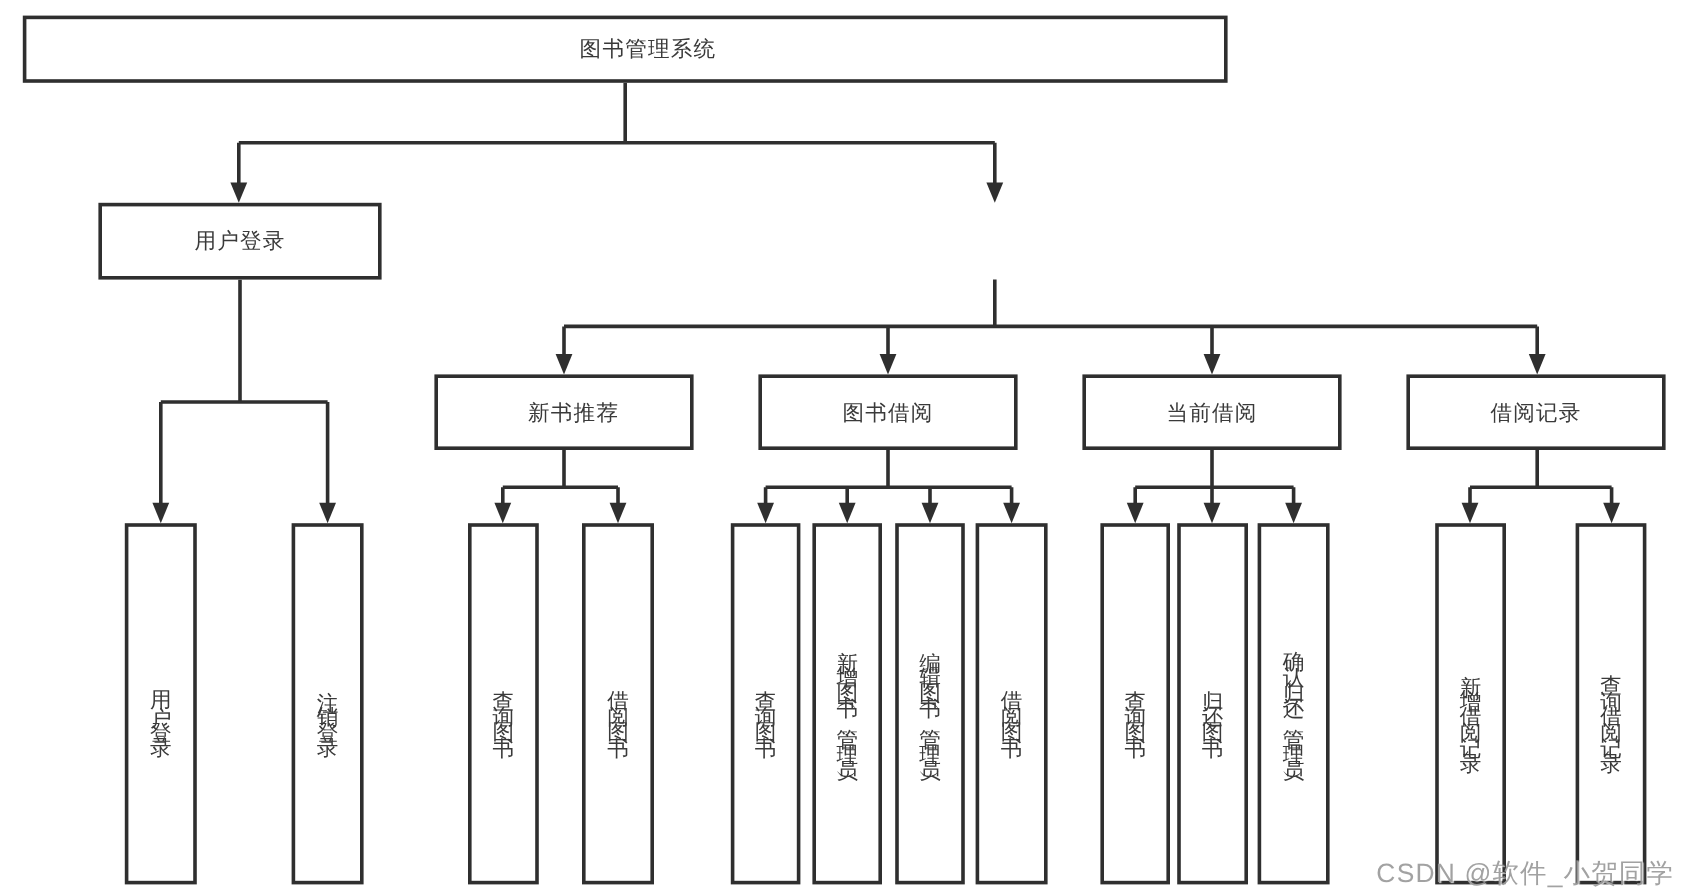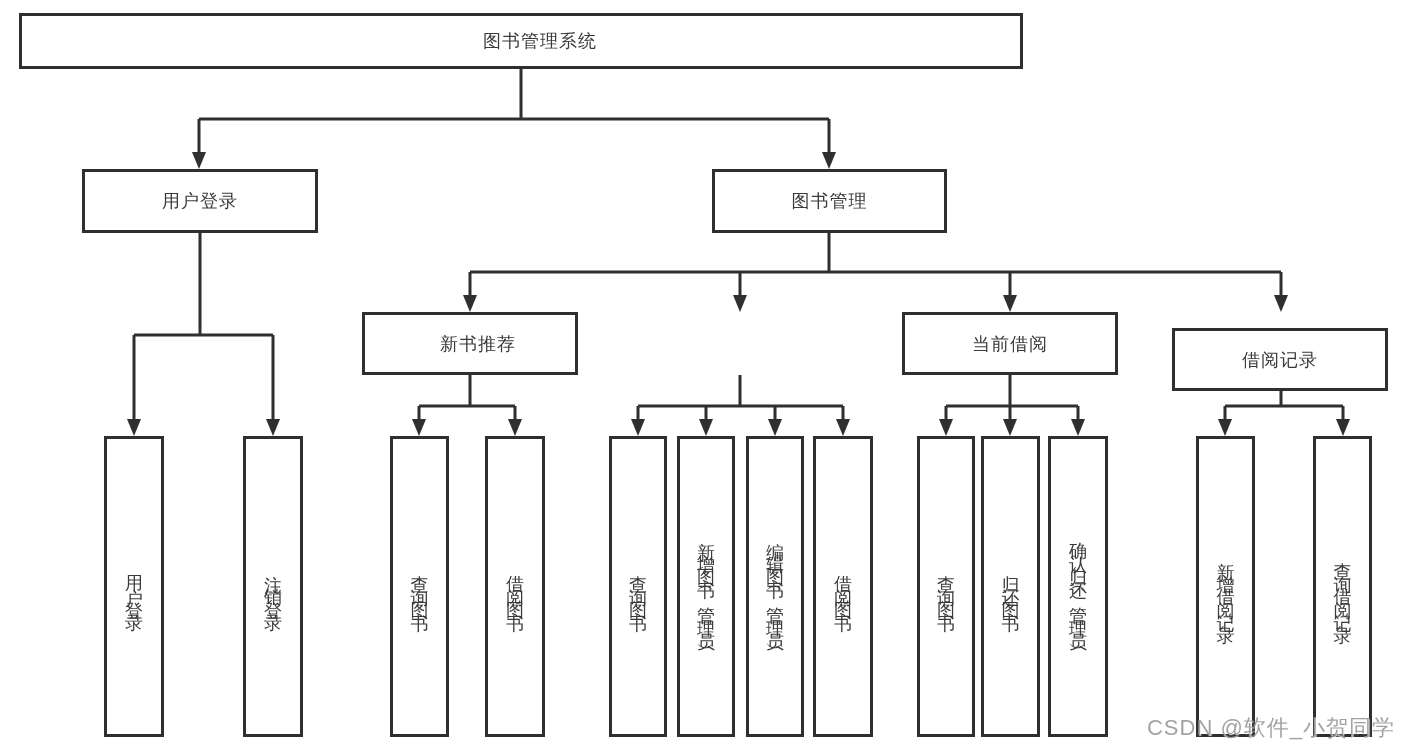--- a/index.html
+++ b/index.html
@@ -58,21 +58,21 @@
     letter-spacing: 1px;
     margin-left: 23px;
   }
   
   #node-root            { left: 19px;   top: 13px;  width: 1004px; height: 56px; padding-left: 38px; }
   #node-user-login      { left: 82px;   top: 169px; width: 236px;  height: 64px; }
   #node-book-management { left: 712px;  top: 169px; width: 235px;  height: 64px; }
   #node-new-book-rec    { left: 362px;  top: 312px; width: 216px;  height: 63px; padding-left: 16px; }
   #node-book-borrow     { left: 632px;  top: 312px; width: 216px;  height: 63px; }
   #node-current-borrow  { left: 902px;  top: 312px; width: 216px;  height: 63px; justify-content: center; }
-  #node-borrow-records  { left: 1172px; top: 328px; width: 216px;  height: 63px; font-family: Liberation Serif, serif; }
+  #node-borrow-records  { left: 1172px; top: 312px; width: 216px;  height: 63px; font-family: Liberation Serif, serif; }
   #leaf-user-login          { left: 104px;  width: 60px; }
   #leaf-logout              { left: 243px;  width: 60px; }
   #leaf-rec-query           { left: 390px;  width: 59px; }
   #leaf-rec-borrow          { left: 485px;  width: 60px; }
   #leaf-bb-query            { left: 609px;  width: 58px; }
   #leaf-bb-add-admin        { left: 677px;  width: 58px; }
   #leaf-bb-edit-admin       { left: 746px;  width: 58px; }
   #leaf-bb-borrow           { left: 813px;  width: 60px; }
   #leaf-cb-query            { left: 917px;  width: 58px; }
   #leaf-cb-return           { left: 981px;  width: 59px; }
@@ -125,26 +125,26 @@
     </g>
   </svg>
 
   <div class="node" id="node-root">
     <span>图书管理系统</span>
   </div>
 
   <div class="node" id="node-user-login">
     <span>用户登录</span>
   </div>
-  <div class="node" id="node-book-management">
-    <span>图书管理</span>
-  </div>
 
   <div class="node" id="node-new-book-rec">
     <span>新书推荐</span>
+  </div>
+  <div class="node" id="node-book-borrow">
+    <span>图书借阅</span>
   </div>
   <div class="node" id="node-current-borrow">
     <span>当前借阅</span>
   </div>
   <div class="node" id="node-borrow-records">
     <span>借阅记录</span>
   </div>
 
   <div class="node leaf" id="leaf-user-login">
     <span class="vtext">用户登录</span>

